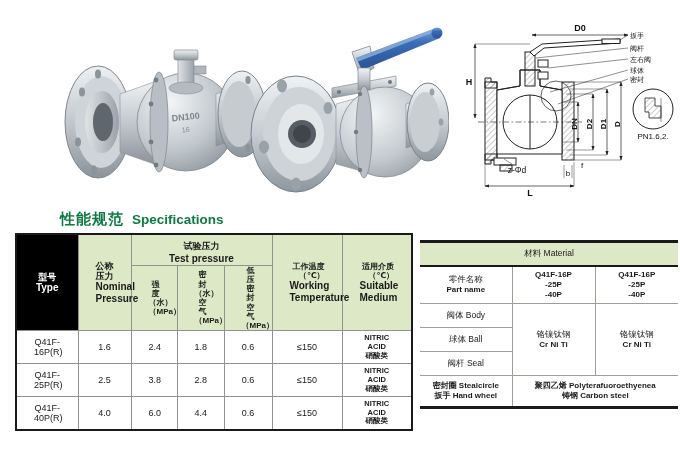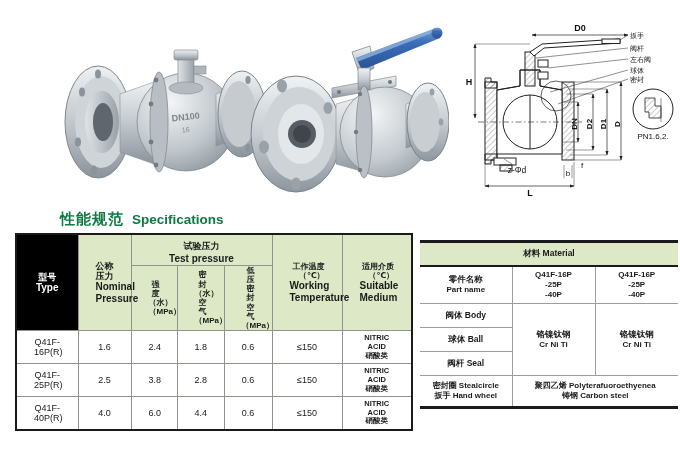--- a/index.html
+++ b/index.html
@@ -24,21 +24,21 @@
   .dat{font-size:9px;}
   .med{font-size:7.5px;font-weight:bold;line-height:1.3;}
 
   
   table.mat{position:absolute;left:420px;top:240px;width:258px;border-collapse:collapse;
             border-top:3px solid #1a1a1a;border-bottom:3px solid #1a1a1a;table-layout:fixed;}
   table.mat td{border:1px solid #9aa096;text-align:center;vertical-align:middle;padding:0 1px;line-height:1.25;}
   table.mat td:first-child{border-left:none;}
   table.mat td:last-child{border-right:none;}
   table.mat tr.band td{border-left:none;border-right:none;border-top:none;border-bottom:2px solid #1a1a1a;}
-  .m85{font-size:8.5px;font-weight:bold;}
+  .m85{font-size:8.5px;font-weight:normal;}
   .m8{font-size:8px;font-weight:bold;}
 
   svg text{font-family:"Liberation Sans","DejaVu Sans",sans-serif;}
 </style>
 </head>
 <body>
 
 <div id="page">
 
   <svg class="abs" style="left:58px;top:22px;" width="210" height="175" viewBox="0 0 210 175">

